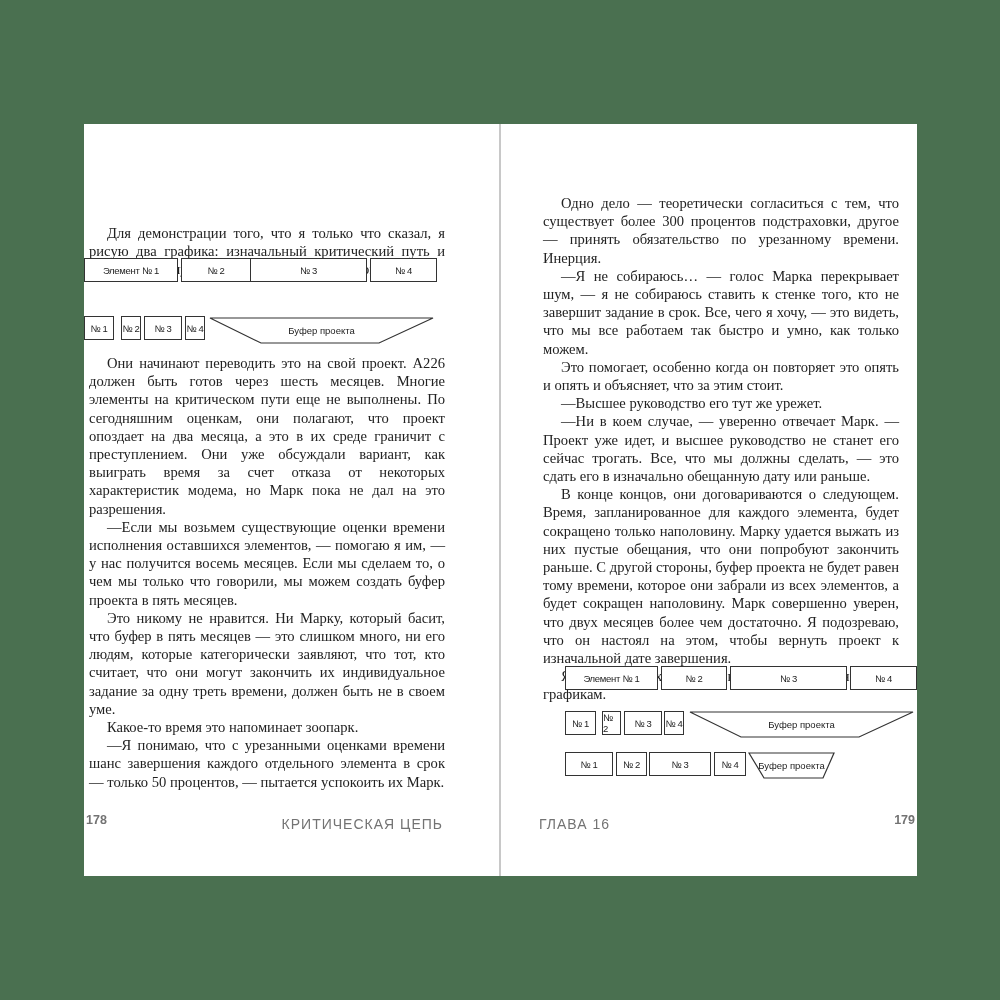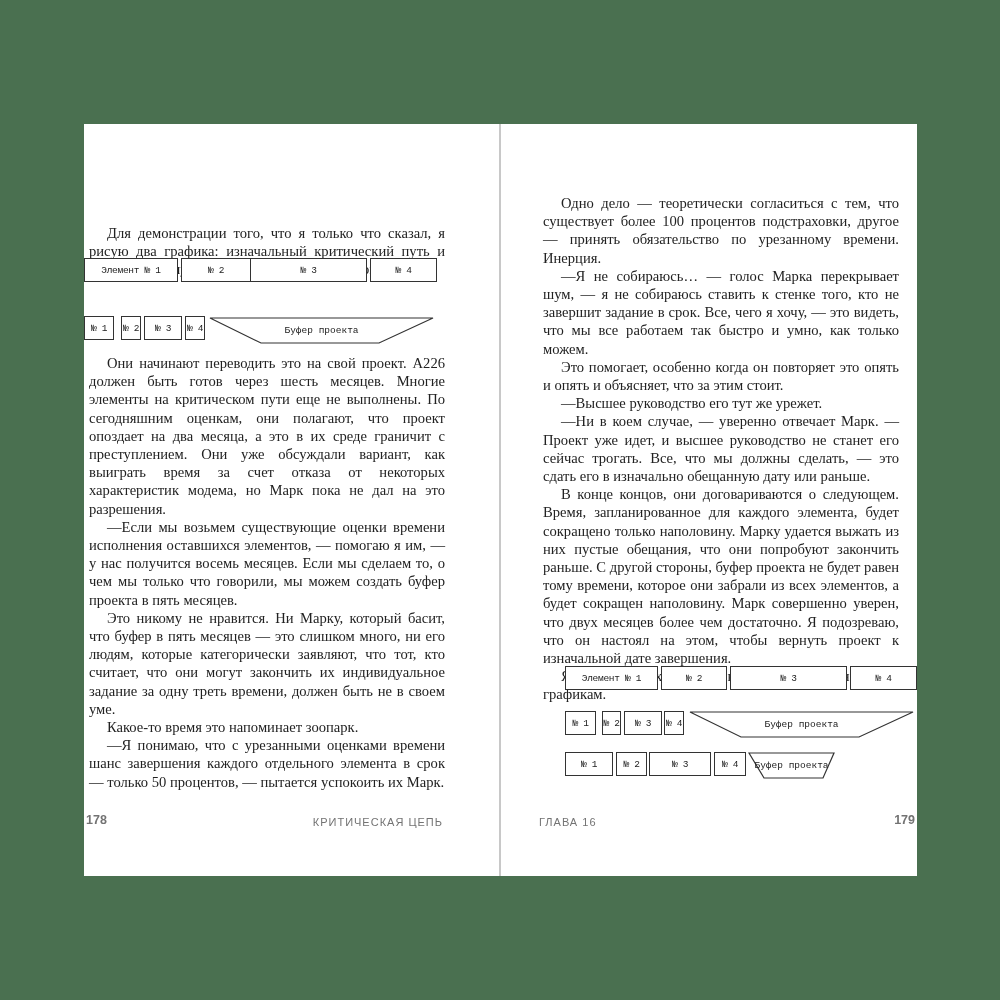--- a/index.html
+++ b/index.html
@@ -6,28 +6,28 @@
   body { width:1000px; height:1000px; background:#4a7050; position:relative; overflow:hidden; }
   .spread { position:absolute; left:84px; top:124px; width:833px; height:752px; background:#ffffff; }
   .gutter { position:absolute; left:415px; top:0; width:2px; height:752px; background:#c8c8c8; }
   .page { position:absolute; top:0; height:752px; }
   .page.left { left:0; width:415px; }
   .page.right { left:417px; width:416px; }
   .text { position:absolute; font-family:"Liberation Serif","DejaVu Serif",serif; font-size:14.6px; line-height:18.2px; color:#222; text-align:justify; }
   .page.left .text { left:5px; width:356px; }
   .page.right .text { left:42px; width:356px; }
   .text p { margin:0; text-indent:18px; }
-  .diag { position:absolute; font-family:Liberation Mono, monospace; font-size:9.5px; color:#222; }
+  .diag { position:absolute; font-family:Liberation Sans, sans-serif; font-size:9.5px; color:#222; }
   .box { position:absolute; border:1.2px solid #333; background:#fff; box-sizing:border-box; display:flex; align-items:center; justify-content:center; letter-spacing:-0.3px; }
   .buffer { position:absolute; }
   .buffer svg { position:absolute; left:0; top:0; }
   .buffer span { position:absolute; left:0; right:0; top:0; bottom:0; display:flex; align-items:center; justify-content:center; }
   .footer { position:absolute; font-family:"Liberation Sans","DejaVu Sans",sans-serif; color:#737373; }
   .pnum { font-weight:bold; font-size:12.5px; top:689px; }
-  .running { font-size:11px; letter-spacing:1px; top:692px; }
+  .running { font-size:14px; letter-spacing:1px; top:692px; }
 </style>
 </head>
 <body>
 
 <div class="spread">
   <div class="gutter"></div>
 
   <div class="page left">
     <div class="text" style="top:100px;">
       <p>Для демонстрации того, что я только что сказал, я рисую два графика: изначальный критический путь и критический путь с буфером проекта. Это помогает.</p>
@@ -58,21 +58,21 @@
       <p>Какое-то время это напоминает зоопарк.</p>
       <p>—Я понимаю, что с урезанными оценками времени шанс завершения каждого отдельного элемента в срок — только 50 процентов, — пытается успокоить их Марк.</p>
     </div>
 
     <div class="footer pnum" style="left:2px;">178</div>
     <div class="footer running" style="right:56px;">КРИТИЧЕСКАЯ ЦЕПЬ</div>
   </div>
 
   <div class="page right">
     <div class="text" style="top:70px;">
-      <p>Одно дело — теоретически согласиться с тем, что существует более 100 процентов подстраховки, другое — принять обязательство по урезанному времени. Инерция.</p>
+      <p>Одно дело — теоретически согласиться с тем, что существует более 300 процентов подстраховки, другое — принять обязательство по урезанному времени. Инерция.</p>
       <p>—Я не собираюсь… — голос Марка перекрывает шум, — я не собираюсь ставить к стенке того, кто не завершит задание в срок. Все, чего я хочу, — это видеть, что мы все работаем так быстро и умно, как только можем.</p>
       <p>Это помогает, особенно когда он повторяет это опять и опять и объясняет, что за этим стоит.</p>
       <p>—Высшее руководство его тут же урежет.</p>
       <p>—Ни в коем случае, — уверенно отвечает Марк. — Проект уже идет, и высшее руководство не станет его сейчас трогать. Все, что мы должны сделать, — это сдать его в изначально обещанную дату или раньше.</p>
       <p>В конце концов, они договариваются о следующем. Время, запланированное для каждого элемента, будет сокращено только наполовину. Марку удается выжать из них пустые обещания, что они попробуют закончить раньше. С другой стороны, буфер проекта не будет равен тому времени, которое они забрали из всех элементов, а будет сокращен наполовину. Марк совершенно уверен, что двух месяцев более чем достаточно. Я подозреваю, что он настоял на этом, чтобы вернуть проект к изначальной дате завершения.</p>
       <p>Я добавляю их вариант к нарисованным на доске графикам.</p>
     </div>
 
     <div class="diag" style="left:64px;top:542px;width:352px;height:120px;">
       <div class="box" style="left:0;top:0;width:93px;height:24px;">Элемент № 1</div>

